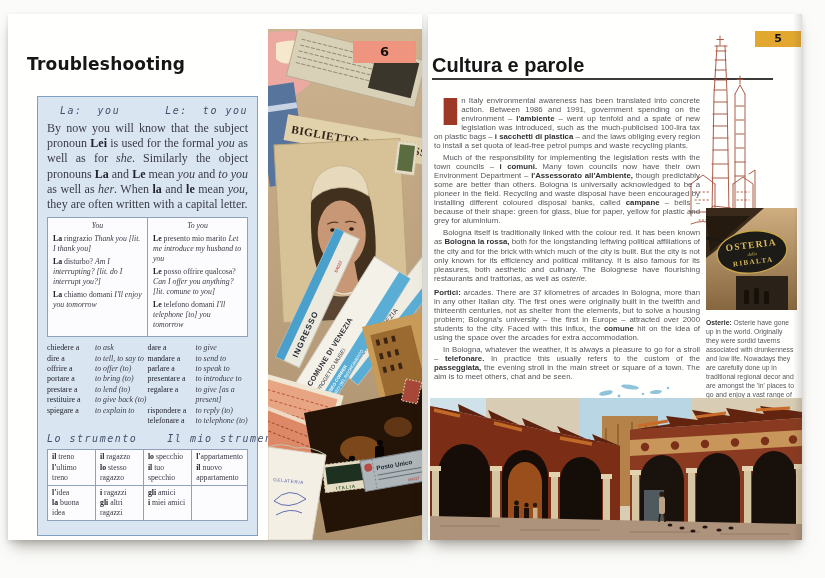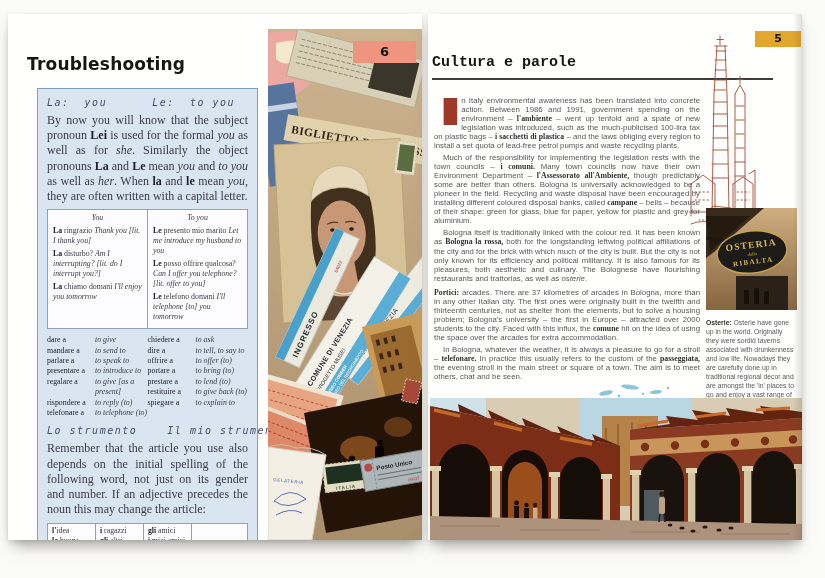--- a/index.html
+++ b/index.html
@@ -8,25 +8,25 @@
   .stage{position:relative;width:825px;height:578px;}
   .page{position:absolute;background:#fffffe;overflow:hidden;
         box-shadow:0 10px 14px -5px rgba(90,85,78,.5),0 2px 5px rgba(120,112,105,.22);}
   #leftPage{left:8px;top:14px;width:414px;height:526px;}
   #rightPage{left:428px;top:14px;width:374px;height:526px;}
   #rightPage::after{content:"";position:absolute;right:0;top:0;width:9px;height:100%;
         background:linear-gradient(to left,rgba(80,70,60,.18),rgba(80,70,60,0));}
   
   .left-text{position:absolute;left:0;top:0;width:262px;padding:40px 0 0 19px;box-sizing:border-box;}
   .book-title{font-family:"DejaVu Sans",sans-serif;font-weight:800;font-size:17px;
-        letter-spacing:.2px;color:#161616;margin:0 0 14px 0;}
+        letter-spacing:.2px;color:#161616;margin:0 0 22px 0;}
   .blue-panel{margin-left:10px;width:221px;box-sizing:border-box;background:#d9e6f2;
         border:1px solid #7e9fc2;padding:7px 9px 8px 9px;}
   .hand{font-family:"DejaVu Sans Mono",monospace;font-style:italic;font-size:10px;
-        letter-spacing:1.5px;color:#42506b;white-space:pre;margin:1px 0 5px 0;}
+        letter-spacing:1.5px;color:#42506b;white-space:pre;margin:1px 0 5px 0;text-align:right;}
   .bp-text{font-family:"Liberation Serif",serif;font-size:12px;line-height:1.27;
         color:#3a3a46;margin:0 0 5px 0;text-align:justify;}
   .bp-text b,.pron td b,.art td b,.vit{color:#22222c;}
   table.pron{width:100%;border-collapse:collapse;background:#fcfcfe;border:1px solid #90a2ba;
         margin:2px 0 6px 0;}
   table.pron td{width:50%;vertical-align:top;padding:3px 5px;font-family:"Liberation Serif",serif;
         font-size:7.8px;line-height:1.28;color:#3a3a46;}
   table.pron td + td{border-left:1px solid #90a2ba;}
   .pron-hdr{text-align:center;font-style:italic;margin:0 0 3px 0;}
   .pron p{margin:0 0 3px 0;}
@@ -40,26 +40,26 @@
         font-size:7.8px;line-height:1.3;color:#3a3a46;vertical-align:top;white-space:pre-line;}
   table.art.c4 td{width:25%;}
   
   .strip{position:absolute;left:260px;top:15px;width:154px;height:511px;overflow:hidden;
         background:#c2ab85;}
   .badge{position:absolute;font-family:"DejaVu Sans",sans-serif;font-weight:800;
         text-align:center;color:#14110e;}
   #badge6{left:345px;top:27px;width:63px;height:22px;background:#ef947e;font-size:13px;line-height:22px;}
   #badge5{right:1px;top:17px;width:46px;height:16px;background:#e2a72e;font-size:11px;line-height:16px;}
   
-  .r-title{position:absolute;left:4px;top:40px;font-family:Liberation Mono, monospace;
-        font-weight:800;font-size:15px;color:#161616;margin:0;}
+  .r-title{position:absolute;left:4px;top:40px;font-family:Liberation Sans, sans-serif;
+        font-weight:800;font-size:20px;color:#161616;margin:0;}
   .r-rule{position:absolute;left:4px;top:64px;width:341px;height:2px;background:#3b3b3b;}
   .main-col{position:absolute;left:6px;top:82px;width:266px;}
   .main-col p{font-size:7.8px;line-height:1.16;color:#55565a;text-align:justify;margin:0 0 3px 0;}
-  .main-col p b{color:#303034;font-family:Liberation Serif, serif;}
+  .main-col p b{color:#303034;}
   .main-col p.ind{text-indent:9px;}
   .dropcap{float:left;font-family:"DejaVu Sans",sans-serif;font-weight:900;font-size:38px;
         line-height:.82;color:#9e3927;transform:scaleX(1.9);transform-origin:left top;
         margin:1px 10px 0 3px;}
   .sidebar{position:absolute;left:278px;top:194px;width:91px;}
   .caption{font-size:6.8px;line-height:1.33;color:#56575b;margin-top:4px;text-align:left;}
   .caption b{color:#2f2f33;}
   .tower{position:absolute;left:261px;top:20px;}
   .arcade{position:absolute;left:2px;top:384px;}
   .splashes{position:absolute;left:158px;top:365px;}
@@ -82,31 +82,61 @@
               <tr>
             <td>
               <div class="pron-hdr">You</div>
               <p><b>La</b> ringrazio  <i>Thank you [lit. I thank you]</i></p>
               <p><b>La</b> disturbo?  <i>Am I interrupting? [lit. do I interrupt you?]</i></p>
               <p><b>La</b> chiamo domani  <i>I'll enjoy you tomorrow</i></p>
             </td>
             <td>
               <div class="pron-hdr">To you</div>
               <p><b>Le</b> presento mio marito  <i>Let me introduce my husband to you</i></p>
-              <p><b>Le</b> posso offrire qualcosa?  <i>Can I offer you telephone? [lit. offer to you]</i></p>
+              <p><b>Le</b> posso offrire qualcosa?  <i>Can I offer you anything? [lit. comune to you]</i></p>
               <p><b>Le</b> telefono domani  <i>I'll telephone [to] you tomorrow</i></p>
             </td>
           </tr>
         </tbody>
           </table>
 
 
         <div class="verb-wrap">
           <div class="vcol">
             <div class="vrow">
+                <span class="vit">chiedere a</span>
+                <span class="ven">to ask</span>
+              </div>
+            <div class="vrow">
+                <span class="vit">dire a</span>
+                <span class="ven">to tell, to say to</span>
+              </div>
+            <div class="vrow">
+                <span class="vit">offrire a</span>
+                <span class="ven">to offer (to)</span>
+              </div>
+            <div class="vrow">
+                <span class="vit">portare a</span>
+                <span class="ven">to bring (to)</span>
+              </div>
+            <div class="vrow">
+                <span class="vit">prestare a</span>
+                <span class="ven">to lend (to)</span>
+              </div>
+            <div class="vrow">
+                <span class="vit">restituire a</span>
+                <span class="ven">to give back (to)</span>
+              </div>
+            <div class="vrow">
+                <span class="vit">spiegare a</span>
+                <span class="ven">to explain to</span>
+              </div>
+          </div>
+          <div class="vcol">
+            <div class="vrow">
                 <span class="vit">dare a</span>
                 <span class="ven">to give</span>
               </div>
             <div class="vrow">
                 <span class="vit">mandare a</span>
                 <span class="ven">to send to</span>
               </div>
             <div class="vrow">
                 <span class="vit">parlare a</span>
                 <span class="ven">to speak to</span>
@@ -121,75 +151,44 @@
               </div>
             <div class="vrow">
                 <span class="vit">rispondere a</span>
                 <span class="ven">to reply (to)</span>
               </div>
             <div class="vrow">
                 <span class="vit">telefonare a</span>
                 <span class="ven">to telephone (to)</span>
               </div>
           </div>
-          <div class="vcol">
-            <div class="vrow">
-                <span class="vit">chiedere a</span>
-                <span class="ven">to ask</span>
-              </div>
-            <div class="vrow">
-                <span class="vit">dire a</span>
-                <span class="ven">to tell, to say to</span>
-              </div>
-            <div class="vrow">
-                <span class="vit">offrire a</span>
-                <span class="ven">to offer (to)</span>
-              </div>
-            <div class="vrow">
-                <span class="vit">portare a</span>
-                <span class="ven">to bring (to)</span>
-              </div>
-            <div class="vrow">
-                <span class="vit">prestare a</span>
-                <span class="ven">to lend (to)</span>
-              </div>
-            <div class="vrow">
-                <span class="vit">restituire a</span>
-                <span class="ven">to give back (to)</span>
-              </div>
-            <div class="vrow">
-                <span class="vit">spiegare a</span>
-                <span class="ven">to explain to</span>
-              </div>
-          </div>
         </div>
 
         <div class="hand">Lo strumento    Il mio strumento</div>
-        <p class="bp-text">Remember that the article you use also depends on the initial spelling of the following word, not just on its gender and number. If an adjective precedes the noun this may change the article:</p>
 
         <table class="art c4">
           <tbody>
               <tr>
-            <td><b>l'</b>idea
-<b>la</b> buona idea</td>
-            <td><b>i</b> ragazzi
-<b>gli</b> altri ragazzi</td>
-            <td><b>gli</b> amici
-<b>i</b> miei amici</td>
-            <td></td>
-          </tr>
-          <tr>
             <td><b>il</b> treno
 <b>l'</b>ultimo treno</td>
             <td><b>il</b> ragazzo
 <b>lo</b> stesso ragazzo</td>
             <td><b>lo</b> specchio
 <b>il</b> tuo specchio</td>
             <td><b>l'</b>appartamento
 <b>il</b> nuovo appartamento</td>
+          </tr>
+          <tr>
+            <td><b>l'</b>idea
+<b>la</b> buona idea</td>
+            <td><b>i</b> ragazzi
+<b>gli</b> altri ragazzi</td>
+            <td><b>gli</b> amici
+<b>i</b> miei amici</td>
+            <td></td>
           </tr>
         </tbody>
           </table>
 
       </div>
     </div>
 
     <div class="strip">
       <svg width="154" height="511" viewBox="0 0 154 511">
         <defs>

